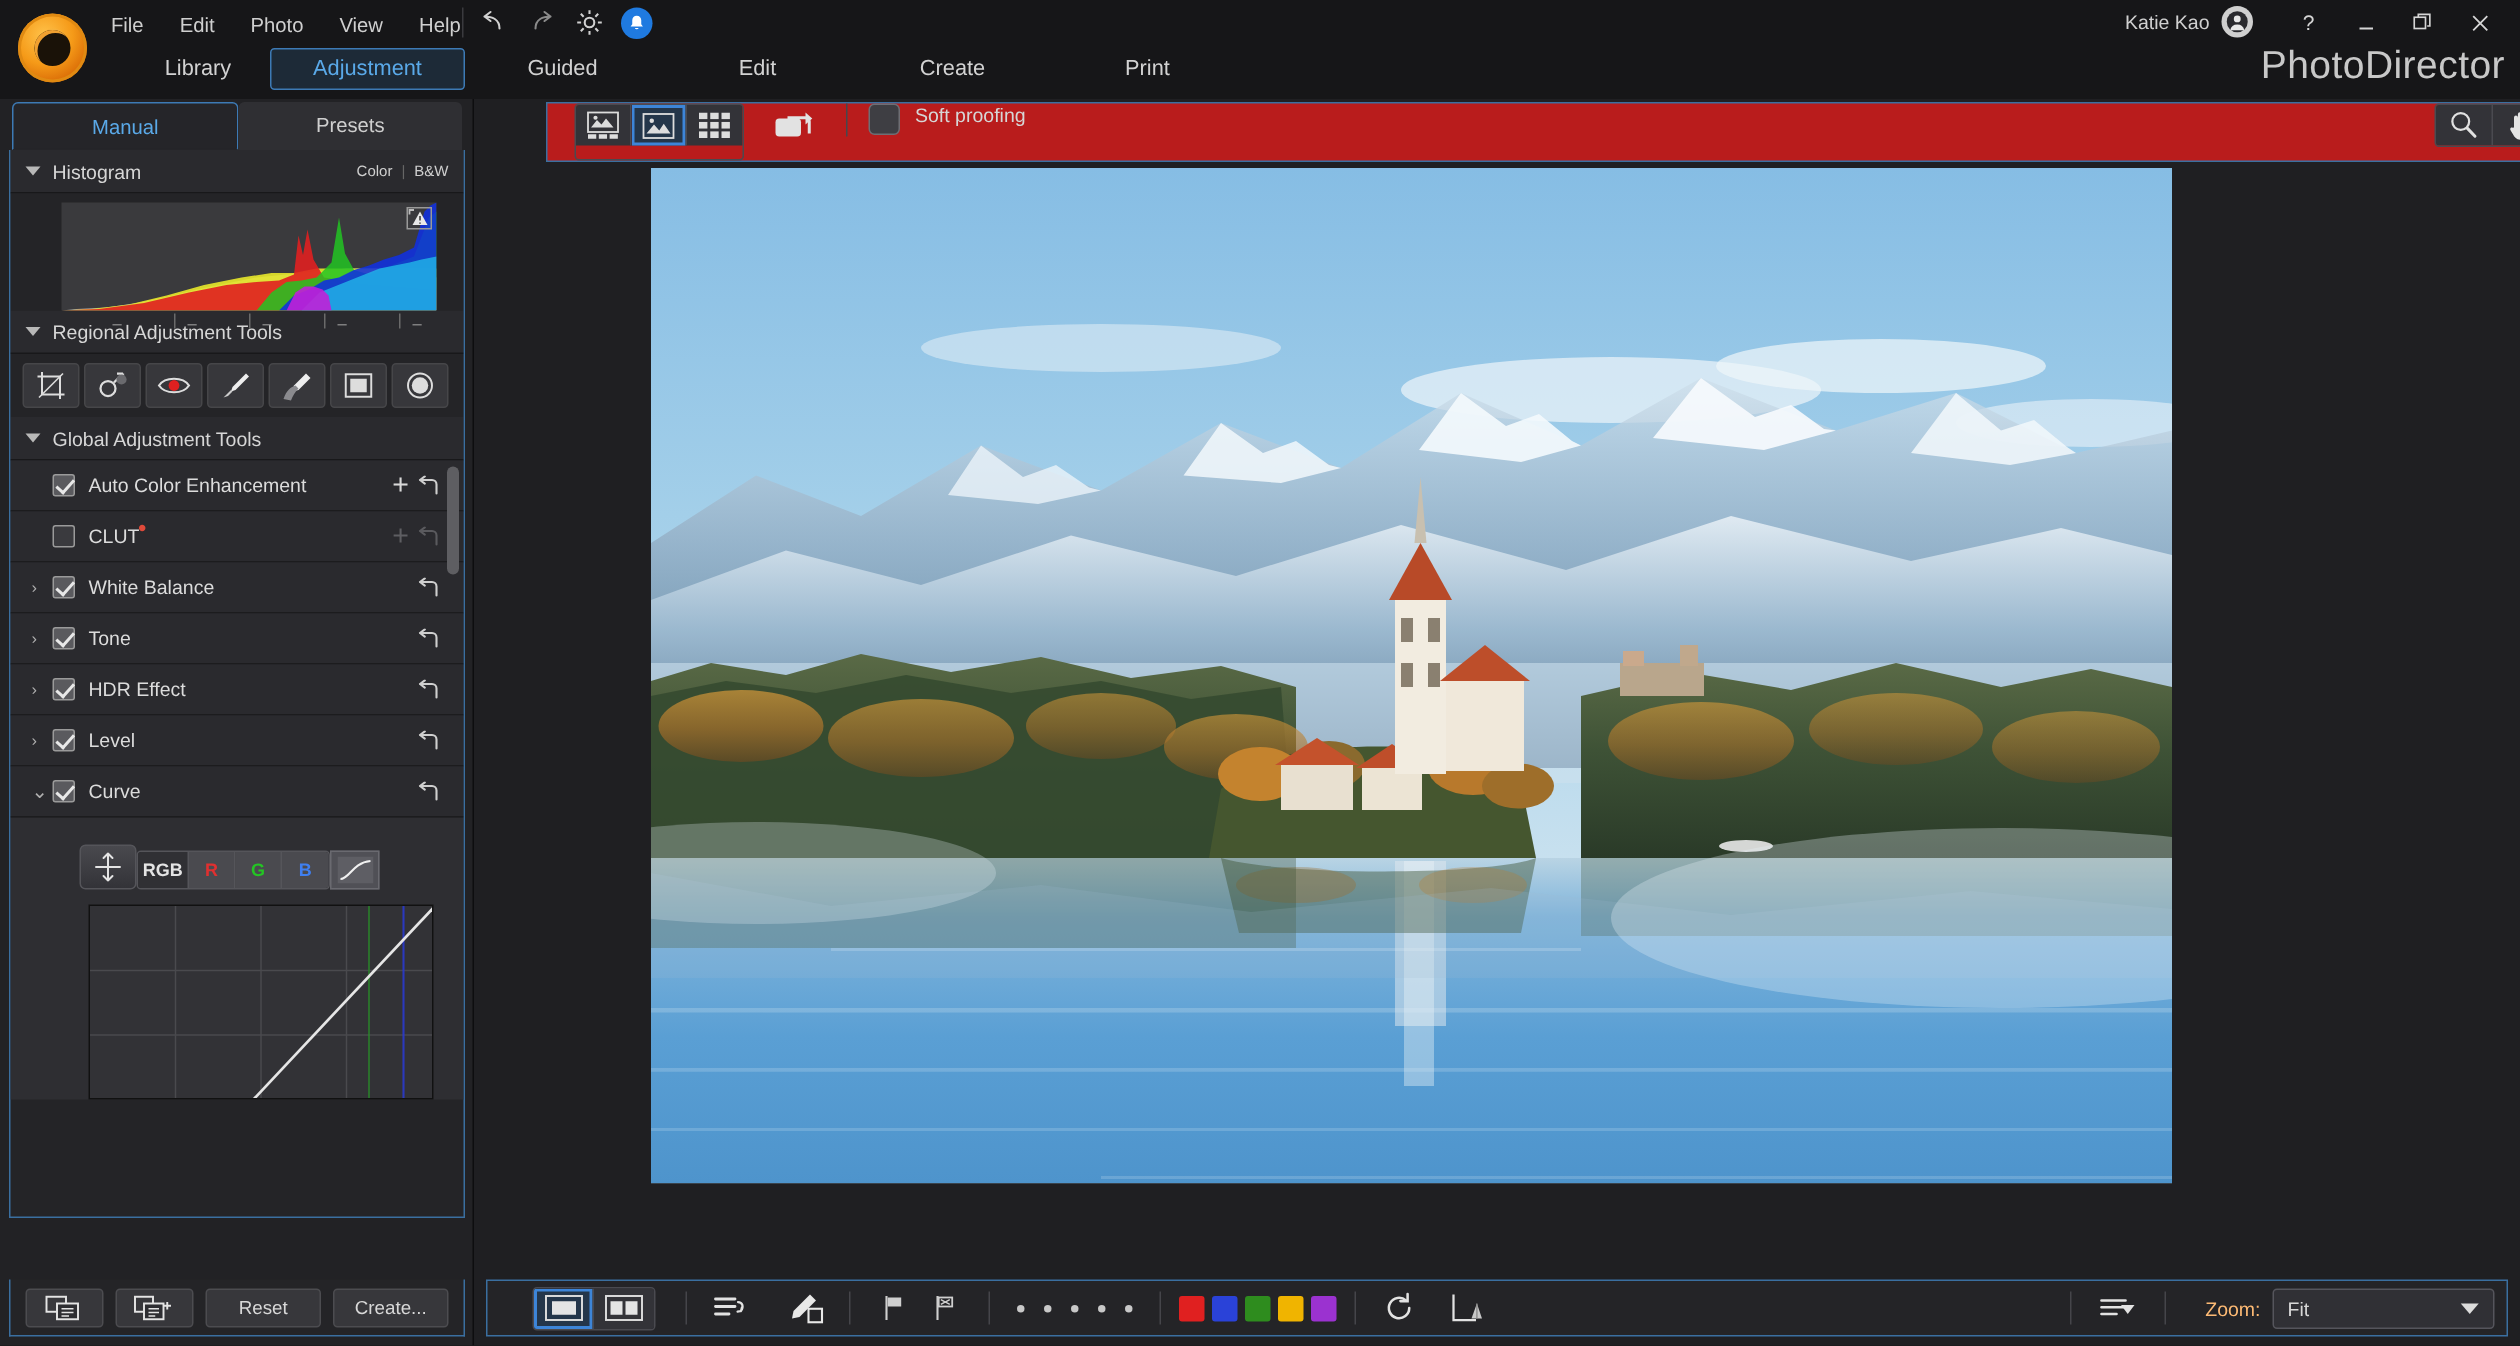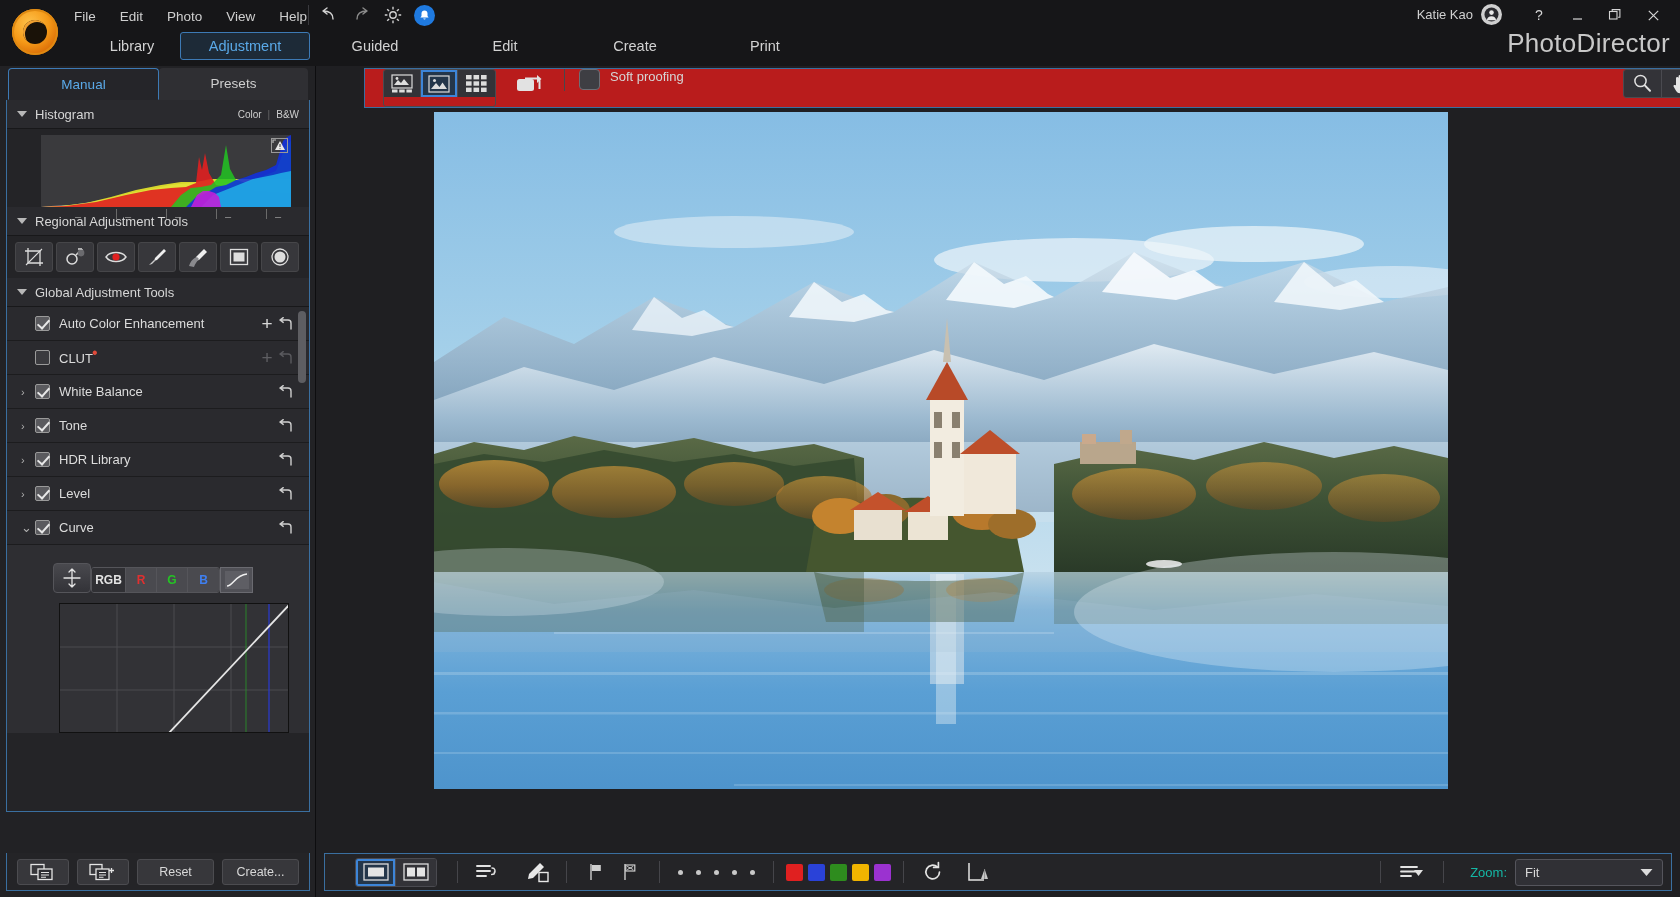--- a/index.html
+++ b/index.html
@@ -125,21 +125,21 @@
   .bb-b { width:40px;height:27px;background:#333338;display:flex;align-items:center;justify-content:center;border-right:1px solid #4a4a50; }
   .bb-b:last-child{border-right:none;}
   .bb-b.active { background:#24364a; box-shadow: inset 0 0 0 2px #3d85d8; }
   .bb-sep { width:1px;height:22px;background:#45454a; margin:0 12px; }
   .bb-ic { width:34px;height:26px;display:flex;align-items:center;justify-content:center; }
   .rdots { display:flex; gap:13px; align-items:center; padding:0 6px; }
   .rdot { width:5px;height:5px;border-radius:50%;background:#c8c8c8; }
   .swatches { display:flex; gap:5px; }
   .sw { width:17px;height:17px;border-radius:2px; }
   .bb-right { position:absolute; right:8px; display:flex; align-items:center; }
-  .zoomlabel { font-size:13px; color:#14b8a6; margin:0 8px 0 14px; }
+  .zoomlabel { font-size:13px; color:#fdba74; margin:0 8px 0 14px; }
   .zoomsel { width:148px; height:27px; background:#303035; border:1px solid #55555c; border-radius:3px;
              display:flex;align-items:center;justify-content:space-between; padding:0 9px; font-size:13px; color:#d8d8d8; }
   .menu-ic { width:38px;height:26px;display:flex;align-items:center;justify-content:center; }
   svg { display:block; }
 </style>
 </head>
 <body>
 
 <div class="app">
 
@@ -371,21 +371,21 @@
           <div class="reset-ic">
             <svg width="16" height="14" viewBox="0 0 16 14">
                 <path d="M14 12V6a3 3 0 0 0-3-3H3M3 3l3.2-2.4M3 3l3.2 2.4" stroke="#cfcfcf" stroke-width="1.4" fill="none" stroke-linecap="round"></path>
               </svg>
           </div>
         </div>
 
         <div class="list-row">
           <div class="chev">›</div>
           <div class="cbox checked"></div>
-          <div class="rl">HDR Library</div>
+          <div class="rl">HDR Effect</div>
           <div class="reset-ic">
             <svg width="16" height="14" viewBox="0 0 16 14">
                 <path d="M14 12V6a3 3 0 0 0-3-3H3M3 3l3.2-2.4M3 3l3.2 2.4" stroke="#cfcfcf" stroke-width="1.4" fill="none" stroke-linecap="round"></path>
               </svg>
           </div>
         </div>
 
         <div class="list-row">
           <div class="chev">›</div>
           <div class="cbox checked"></div>

